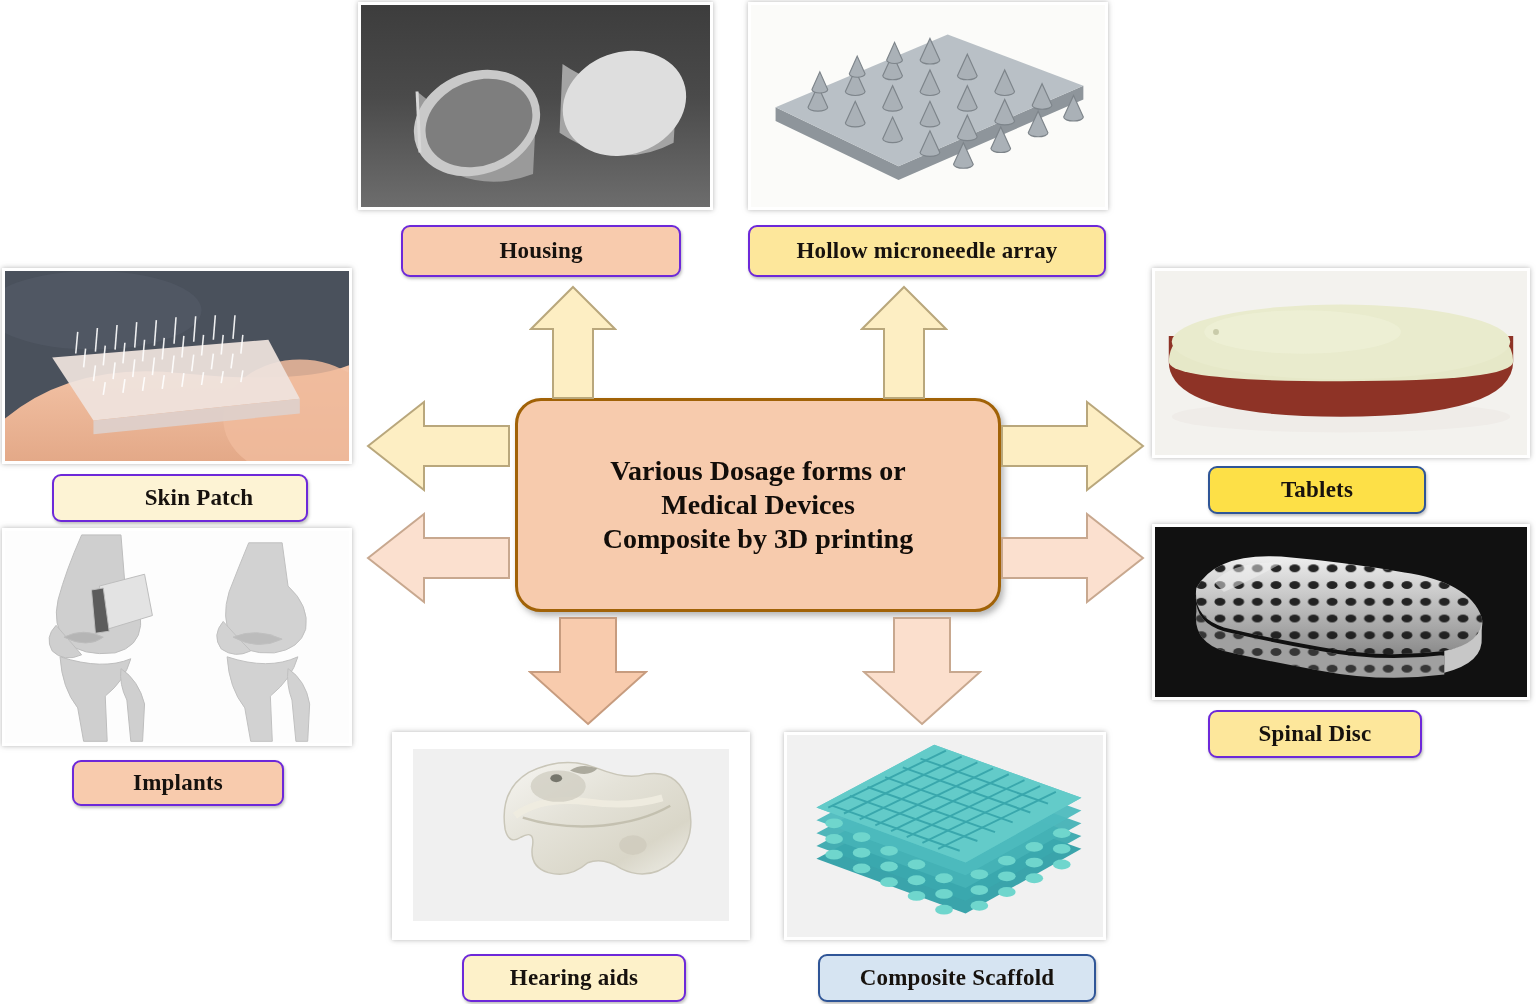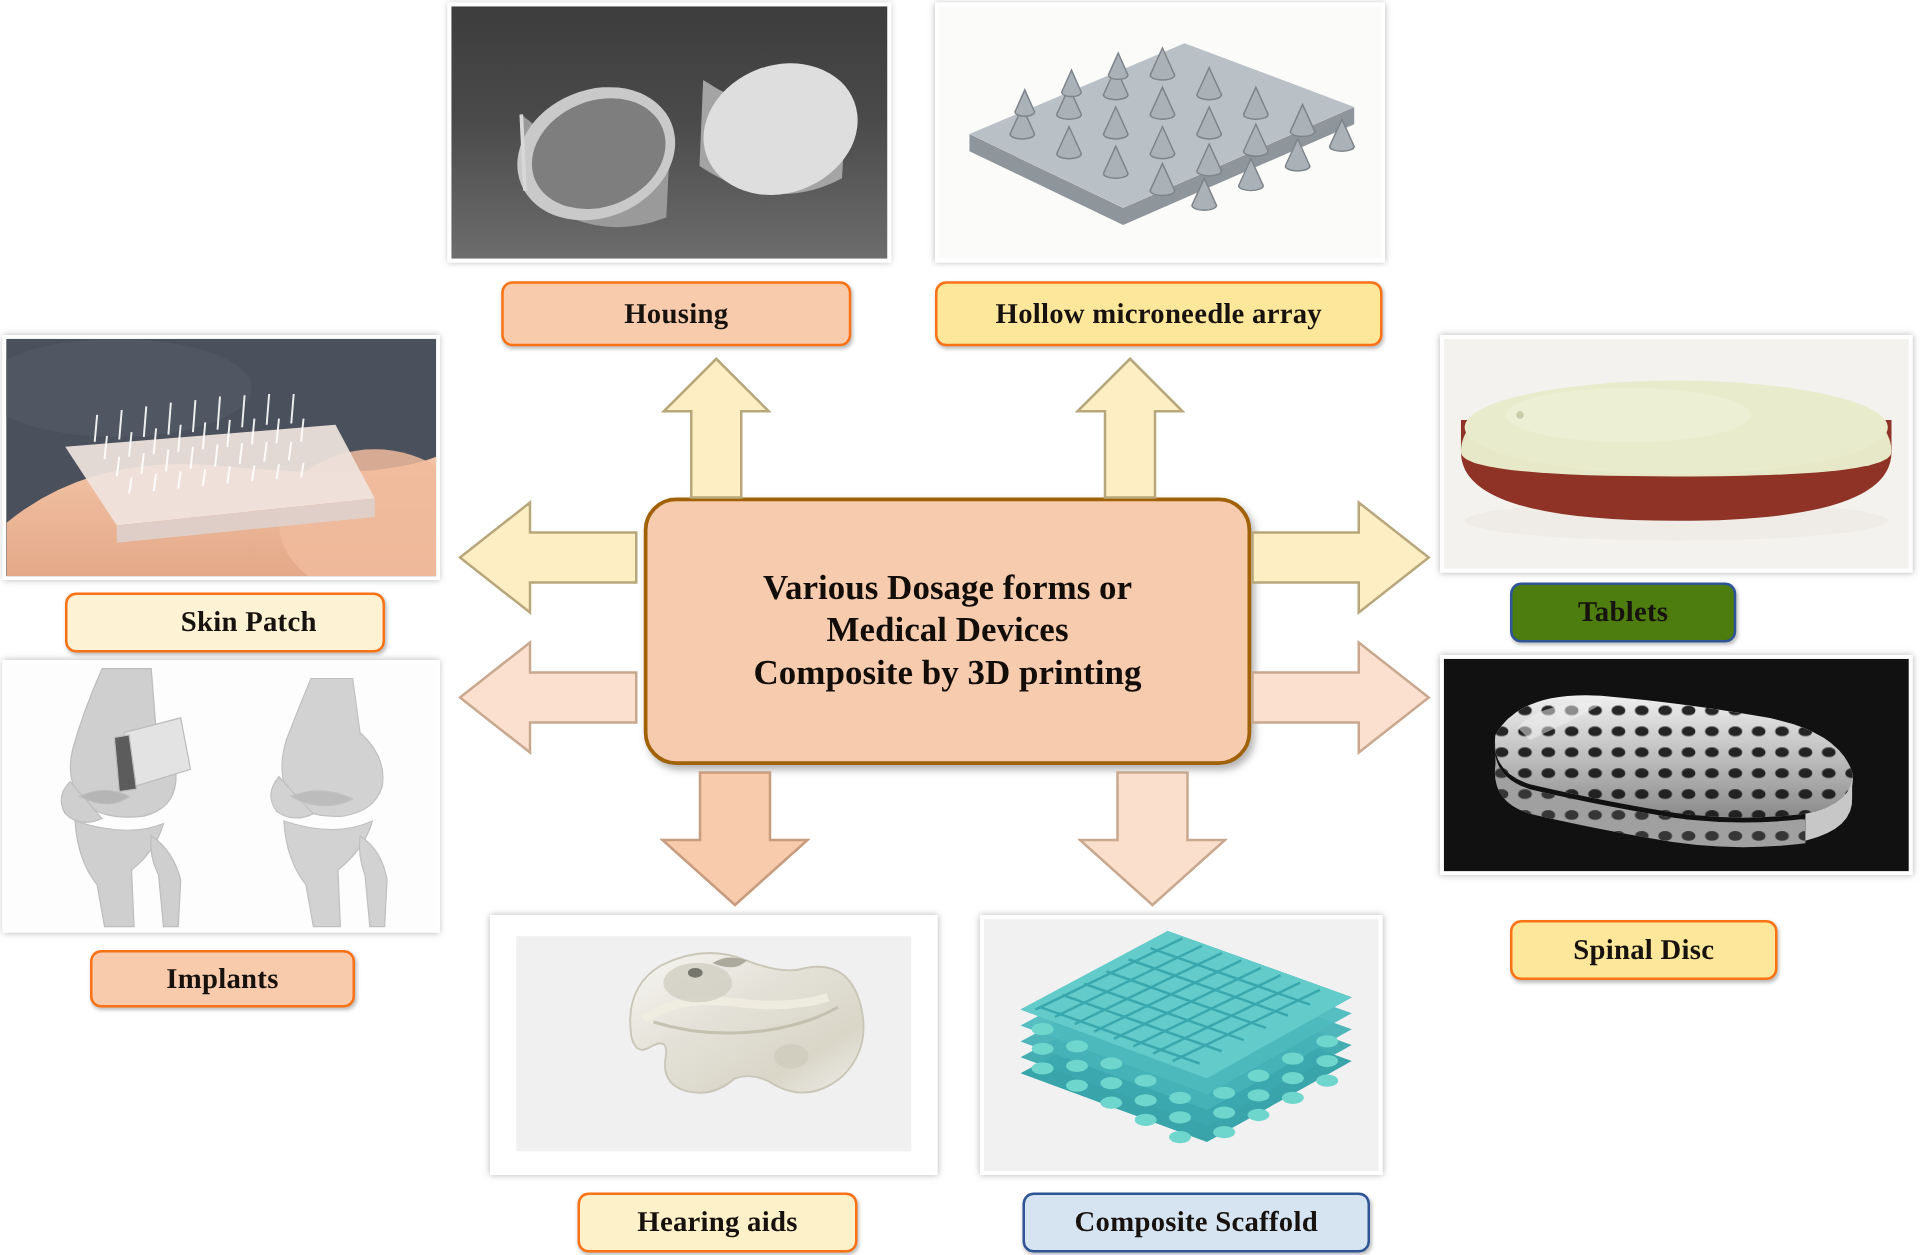--- a/index.html
+++ b/index.html
@@ -8,21 +8,21 @@
 
   .stage{position:absolute;left:0;top:0;width:1536px;height:1004px;}
 
   
   .frame{position:absolute;background:#ffffff;border:3px solid #ffffff;
          box-shadow:0 0 5px rgba(120,120,120,.55);box-sizing:border-box;overflow:hidden;}
   .photo{position:absolute;inset:0;overflow:hidden;}
 
   
   .label{position:absolute;box-sizing:border-box;display:flex;align-items:center;
-         justify-content:center;border:2px solid #f97316;border-radius:9px;
+         justify-content:center;border:2px solid #6d28d9;border-radius:9px;
          font-weight:bold;color:#17120e;letter-spacing:.2px;white-space:nowrap;
          box-shadow:1px 2px 3px rgba(110,110,110,.45);}
 
   
   .center-box{position:absolute;left:515px;top:398px;width:480px;height:208px;
      background:#f7cbad;border:3px solid #a16207;border-radius:26px;
      box-shadow:3px 4px 6px rgba(110,110,110,.5);
      display:flex;align-items:center;justify-content:center;text-align:center;}
   .center-box .txt{font-size:28px;font-weight:bold;line-height:1.22;color:#120d09;}
 
@@ -202,21 +202,21 @@
 
         <path d="M14 92 Q14 148 189 148 Q364 148 364 92 L364 66 L14 66 Z" fill="#8e3326"></path>
 
         <path d="M14 92 Q14 36 189 36 Q364 36 364 92 Q364 112 189 112 Q14 112 14 92 Z" fill="#e6e8c8"></path>
         <ellipse cx="189" cy="72" rx="172" ry="38" fill="#e9ebcd"></ellipse>
         <ellipse cx="150" cy="62" rx="100" ry="22" fill="#eef0d6" opacity=".8"></ellipse>
         <circle cx="62" cy="62" r="3" fill="#c9cbaa"></circle>
       </svg>
     </div>
   </div>
-  <div class="label" style="left:1208px;top:466px;width:181px;height:48px;background:#4d7c0f;border-color:#2f5597;font-size:23px;">
+  <div class="label" style="left:1208px;top:466px;width:218px;height:48px;background:#fde047;border-color:#2f5597;font-size:23px;">
     <span>Tablets</span>
   </div>
 
   <div class="frame" style="left:1152px;top:524px;width:378px;height:176px;">
     <div class="photo" style="background:#0d0d0d;">
       <svg class="art" viewBox="0 0 378 176">
         <rect x="0" y="0" width="378" height="176" fill="#111111"></rect>
         <defs>
           <linearGradient id="metalg" x1="0" y1="0" x2="0" y2="1">
             <stop offset="0%" stop-color="#efefef"></stop>
@@ -236,21 +236,21 @@
         <path d="M42 66 Q38 96 70 106 Q112 116 168 126 Q230 138 294 130 L294 150
                  Q230 158 168 146 Q112 136 70 126 Q38 116 42 86 Z" fill="#a0a0a0"></path>
         <path d="M42 66 Q38 96 70 106 Q112 116 168 126 Q230 138 294 130 L294 150
                  Q230 158 168 146 Q112 136 70 126 Q38 116 42 86 Z" fill="url(#holes)" opacity=".8"></path>
         <path d="M294 126 Q334 118 332 92 L332 112 Q334 138 294 148 Z" fill="#c7c7c7"></path>
 
         <path d="M60 56 Q80 34 130 36 Q110 48 70 66 Z" fill="#f2f2f2" opacity=".5"></path>
       </svg>
     </div>
   </div>
-  <div class="label" style="left:1208px;top:710px;width:214px;height:48px;background:#fde79b;font-size:23px;margin-top:26px;">
+  <div class="label" style="left:1208px;top:710px;width:214px;height:48px;background:#fde79b;font-size:23px;">
     <span>Spinal Disc</span>
   </div>
 
   <div class="frame" style="left:392px;top:732px;width:358px;height:208px;">
     <div class="photo" style="background:#ffffff;">
       <div style="position:absolute;left:18px;top:14px;right:18px;bottom:16px;background:#f0f0f0;"></div>
       <svg class="art" viewBox="0 0 358 208">
         <defs>
           <linearGradient id="shellg" x1="0" y1="0" x2="1" y2="1">
             <stop offset="0%" stop-color="#f6f5f1"></stop>

